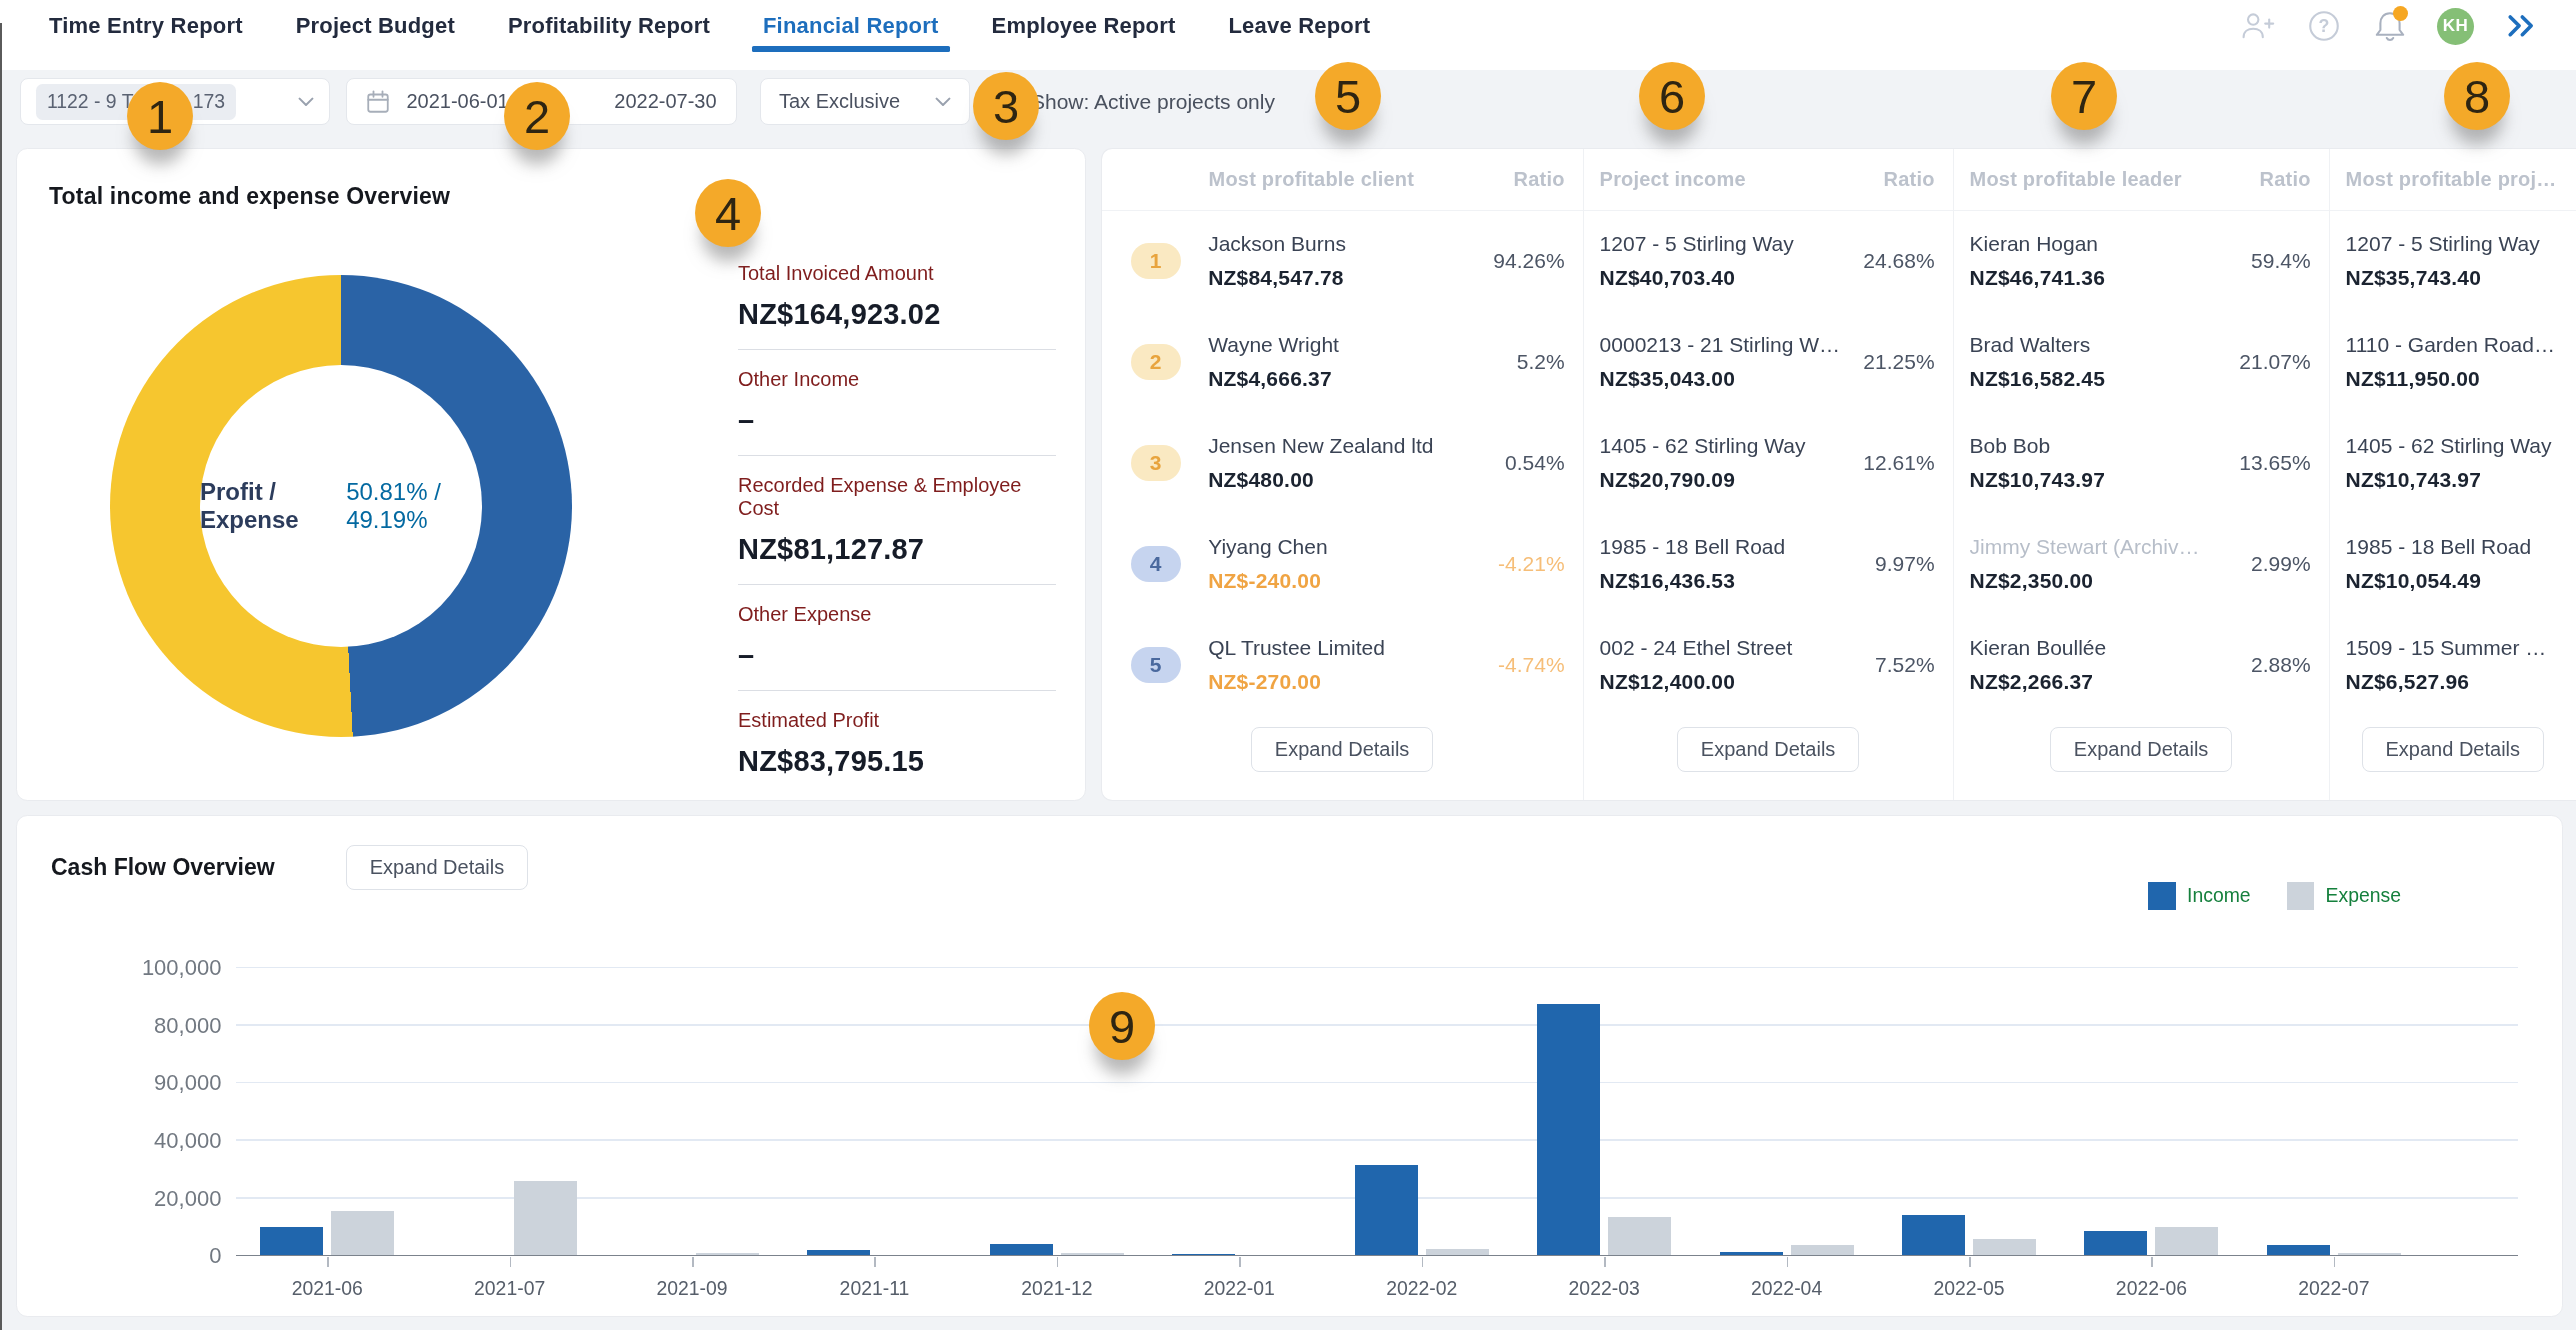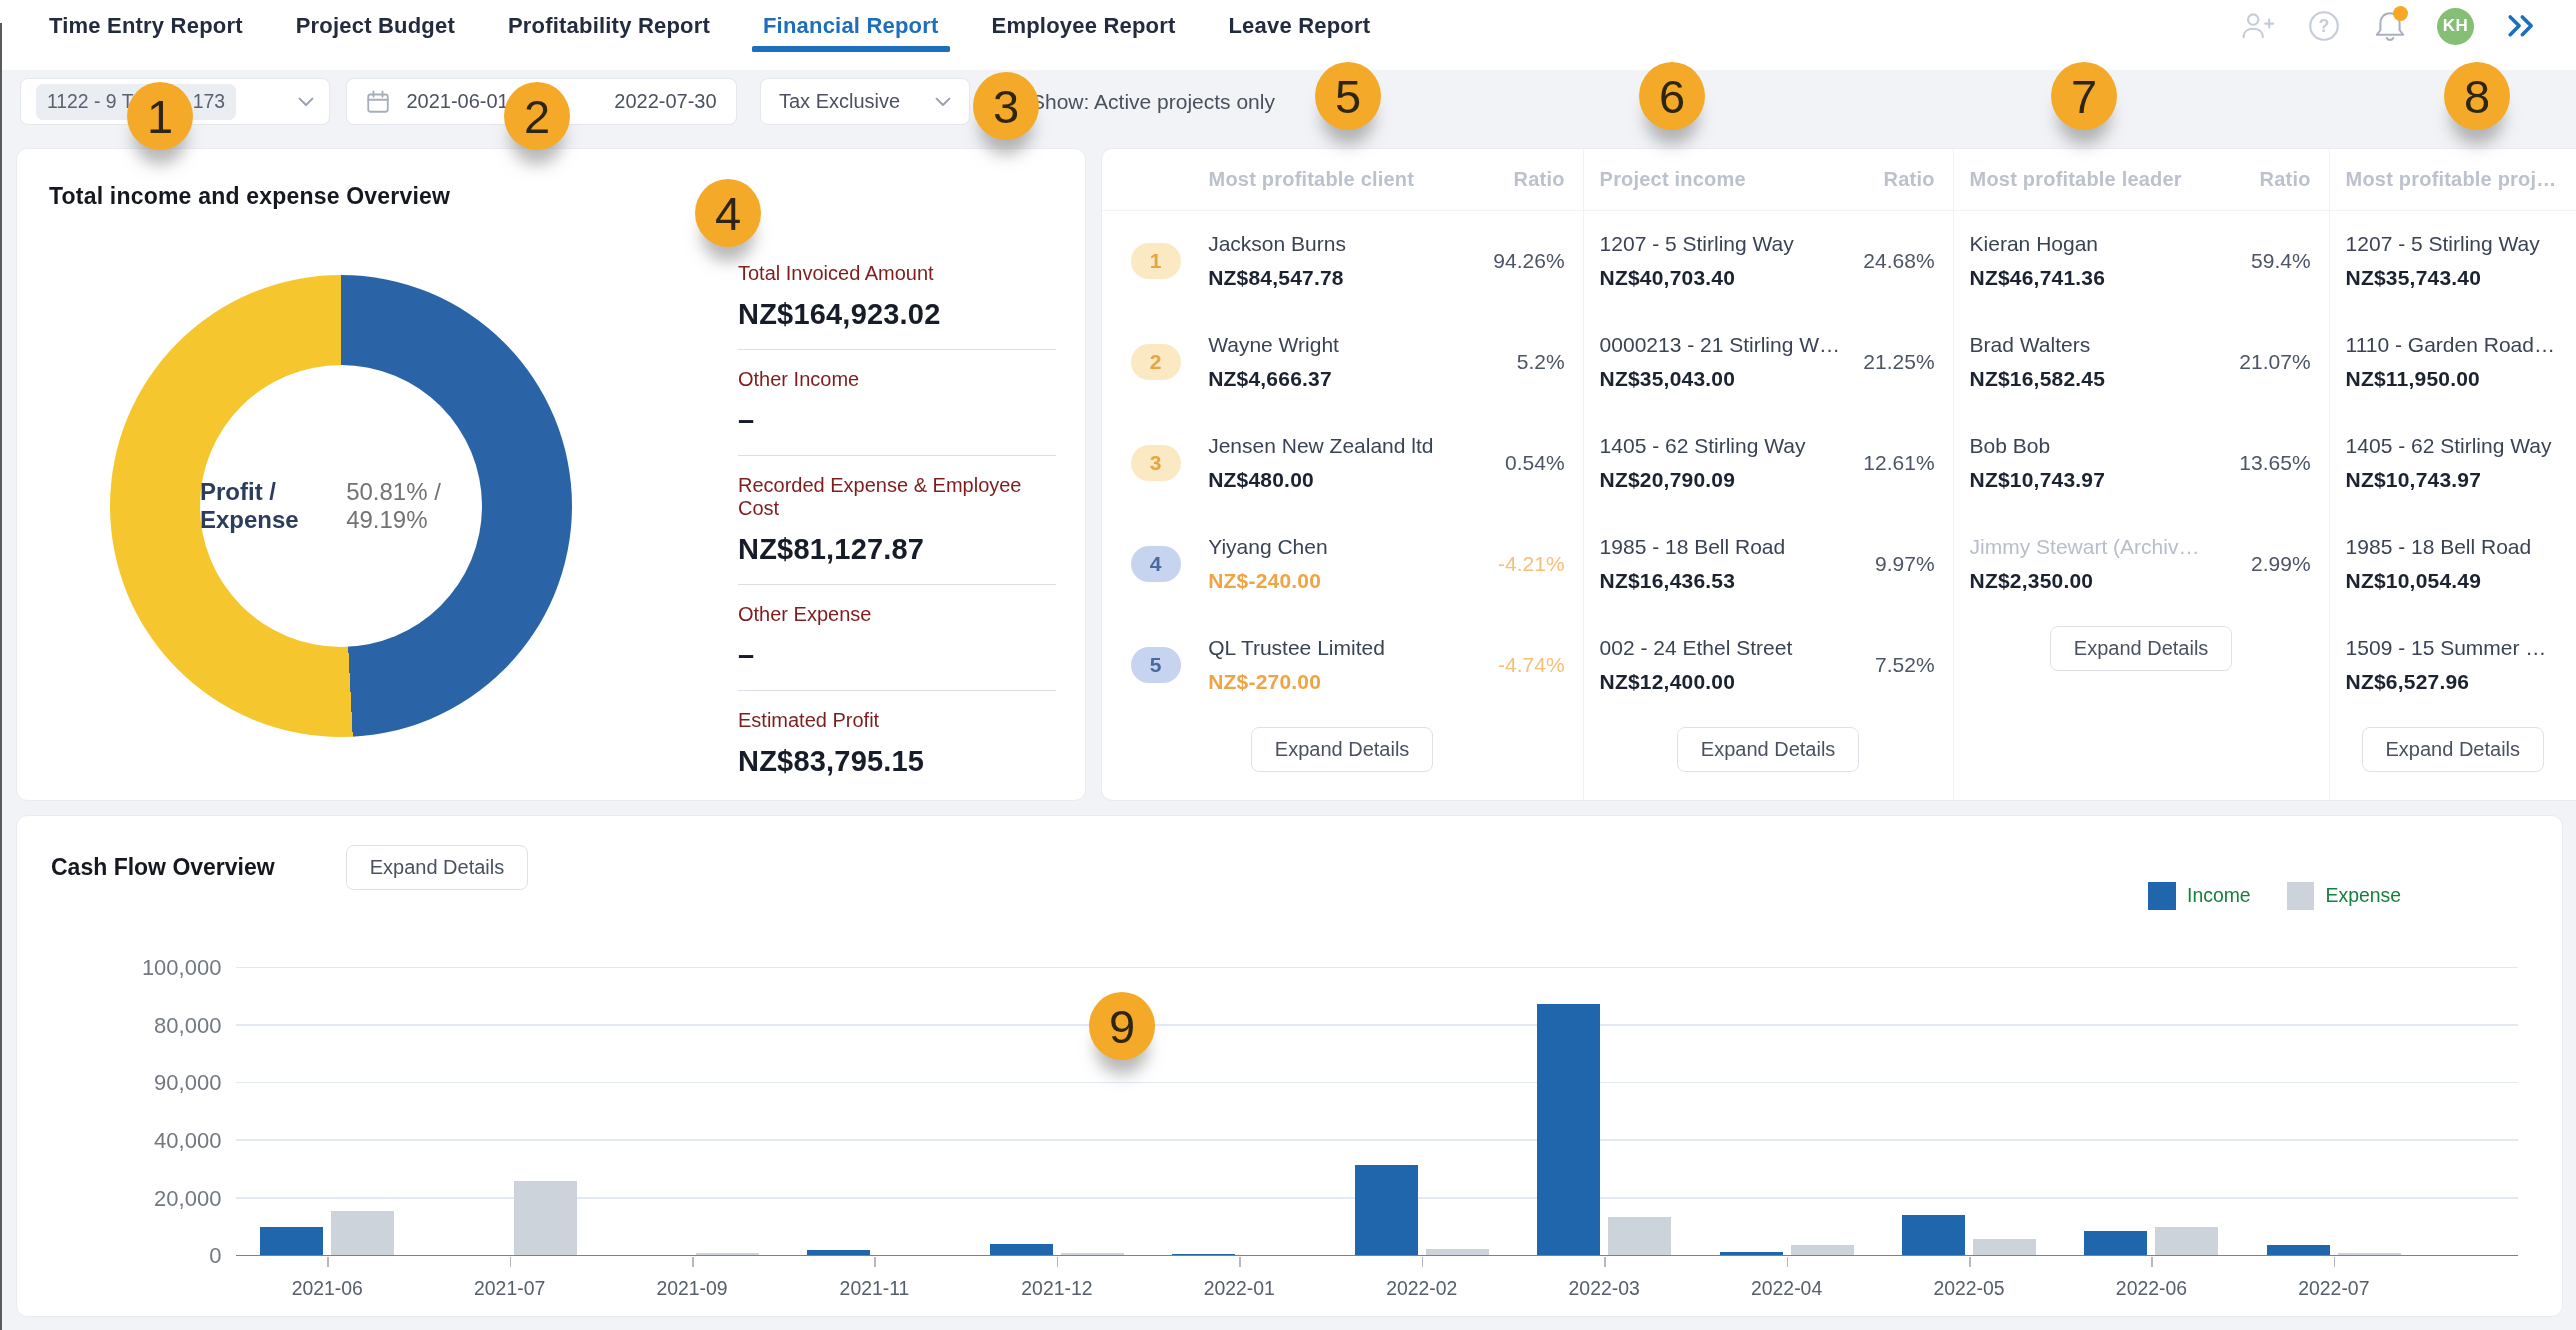--- a/index.html
+++ b/index.html
@@ -36,21 +36,21 @@
   .filter-note{font-size:21px;color:#49505E;margin-left:61px;white-space:nowrap;}
 
   
   .row1{margin:14.6px 0 0 16px;display:flex;gap:14.6px;height:653px;}
   .card{background:#fff;border:0.8px solid #E9EBEF;border-radius:11.3px;}
   .card.overview{width:1070px;position:relative;flex:none;}
   .ov-title{position:absolute;left:32px;top:34px;font-size:23px;font-weight:800;color:#15181E;letter-spacing:0.2px;}
   .donut{position:absolute;left:93px;top:126px;width:462px;height:462px;border-radius:50%;}
   .donut-hole{position:absolute;left:90px;top:90px;right:90px;bottom:90px;background:#fff;border-radius:50%;display:flex;flex-direction:row;align-items:center;justify-content:center;gap:11.3px;}
   .donut-label{font-size:24px;font-weight:700;color:#2C3C5C;}
-  .donut-value{font-size:24px;color:#737373;}
+  .donut-value{font-size:24px;color:#0369a1;}
   .stats{position:absolute;left:721px;top:113px;width:318px;}
   .stat{padding:18px 0;border-bottom:1.6px solid #DBDEE4;}
   .stat:first-child{padding-top:0;}
   .stat:last-child{border-bottom:none;}
   .stat-label{font-size:20px;color:#7f1d1d;margin-bottom:13px;}
   .stat-value{font-size:29px;font-weight:800;color:#161C28;letter-spacing:0.2px;}
 
   
   .card.leaderboard{flex:1;min-width:0;overflow:hidden;border-right:none;border-top-right-radius:0;border-bottom-right-radius:0;}
   .lb-grid{display:grid;grid-template-columns:481px 370px 376px minmax(0,1fr);height:100%;}
@@ -335,20 +335,27 @@
             </div>
             <span class="ratio">13.65%</span>
           </div>
           <div class="lb-row">
             <div class="cell-main">
               <div class="name muted">Jimmy Stewart (Archiv…</div>
               <div class="amount">NZ$2,350.00</div>
             </div>
             <span class="ratio">2.99%</span>
           </div>
+          <div class="lb-row">
+            <div class="cell-main">
+              <div class="name">Kieran Boullée</div>
+              <div class="amount">NZ$2,266.37</div>
+            </div>
+            <span class="ratio">2.88%</span>
+          </div>
           <div class="lb-footer">
             <button class="btn-expand">Expand Details</button>
           </div>
         </div>
         <div class="lb-group">
           <div class="lb-header">
             <span class="lb-htitle">Most profitable proj…</span>
           </div>
           <div class="lb-row">
             <div class="cell-main">

